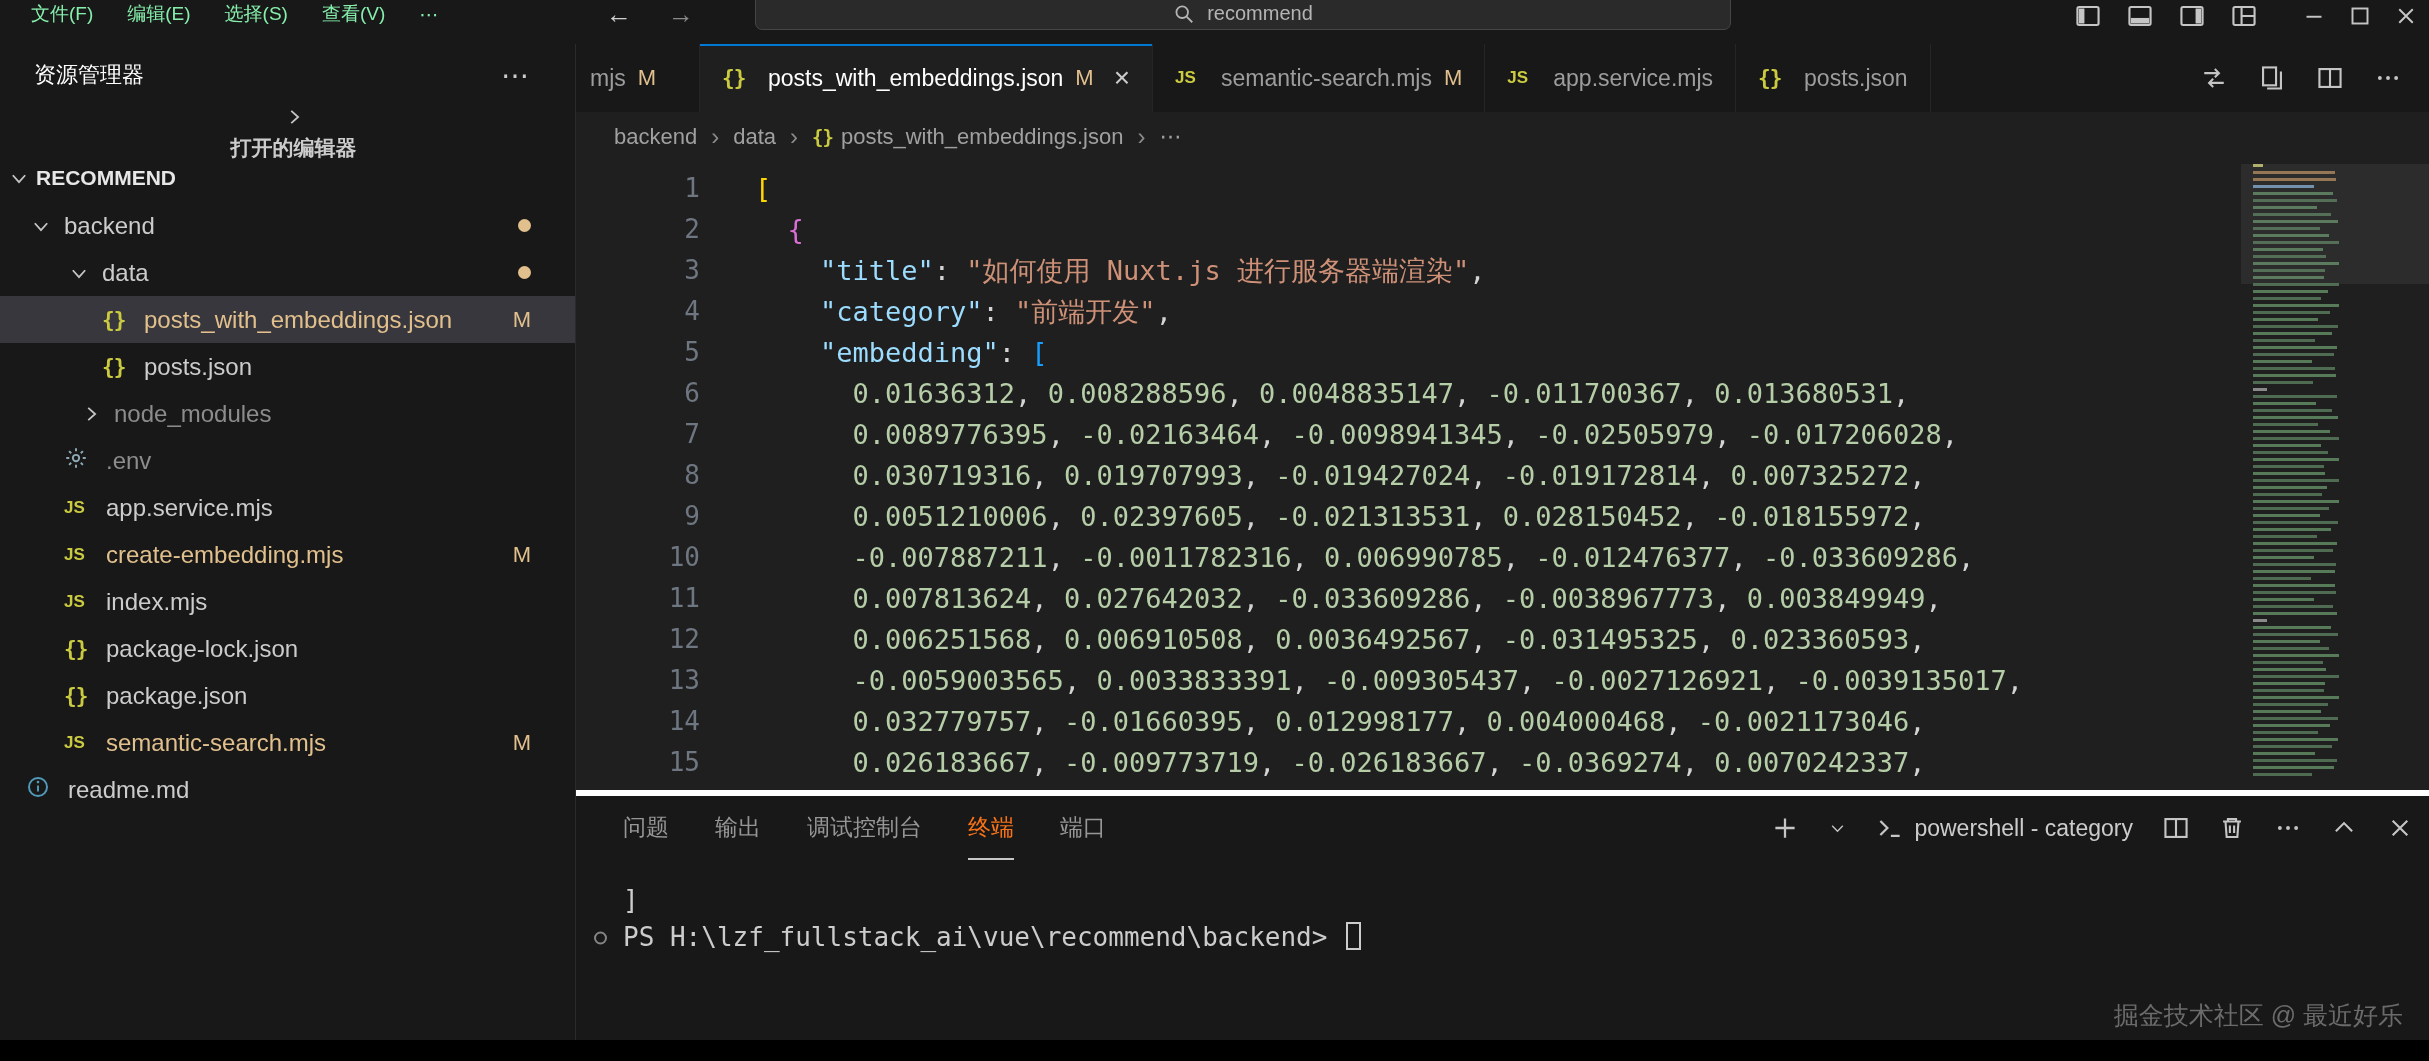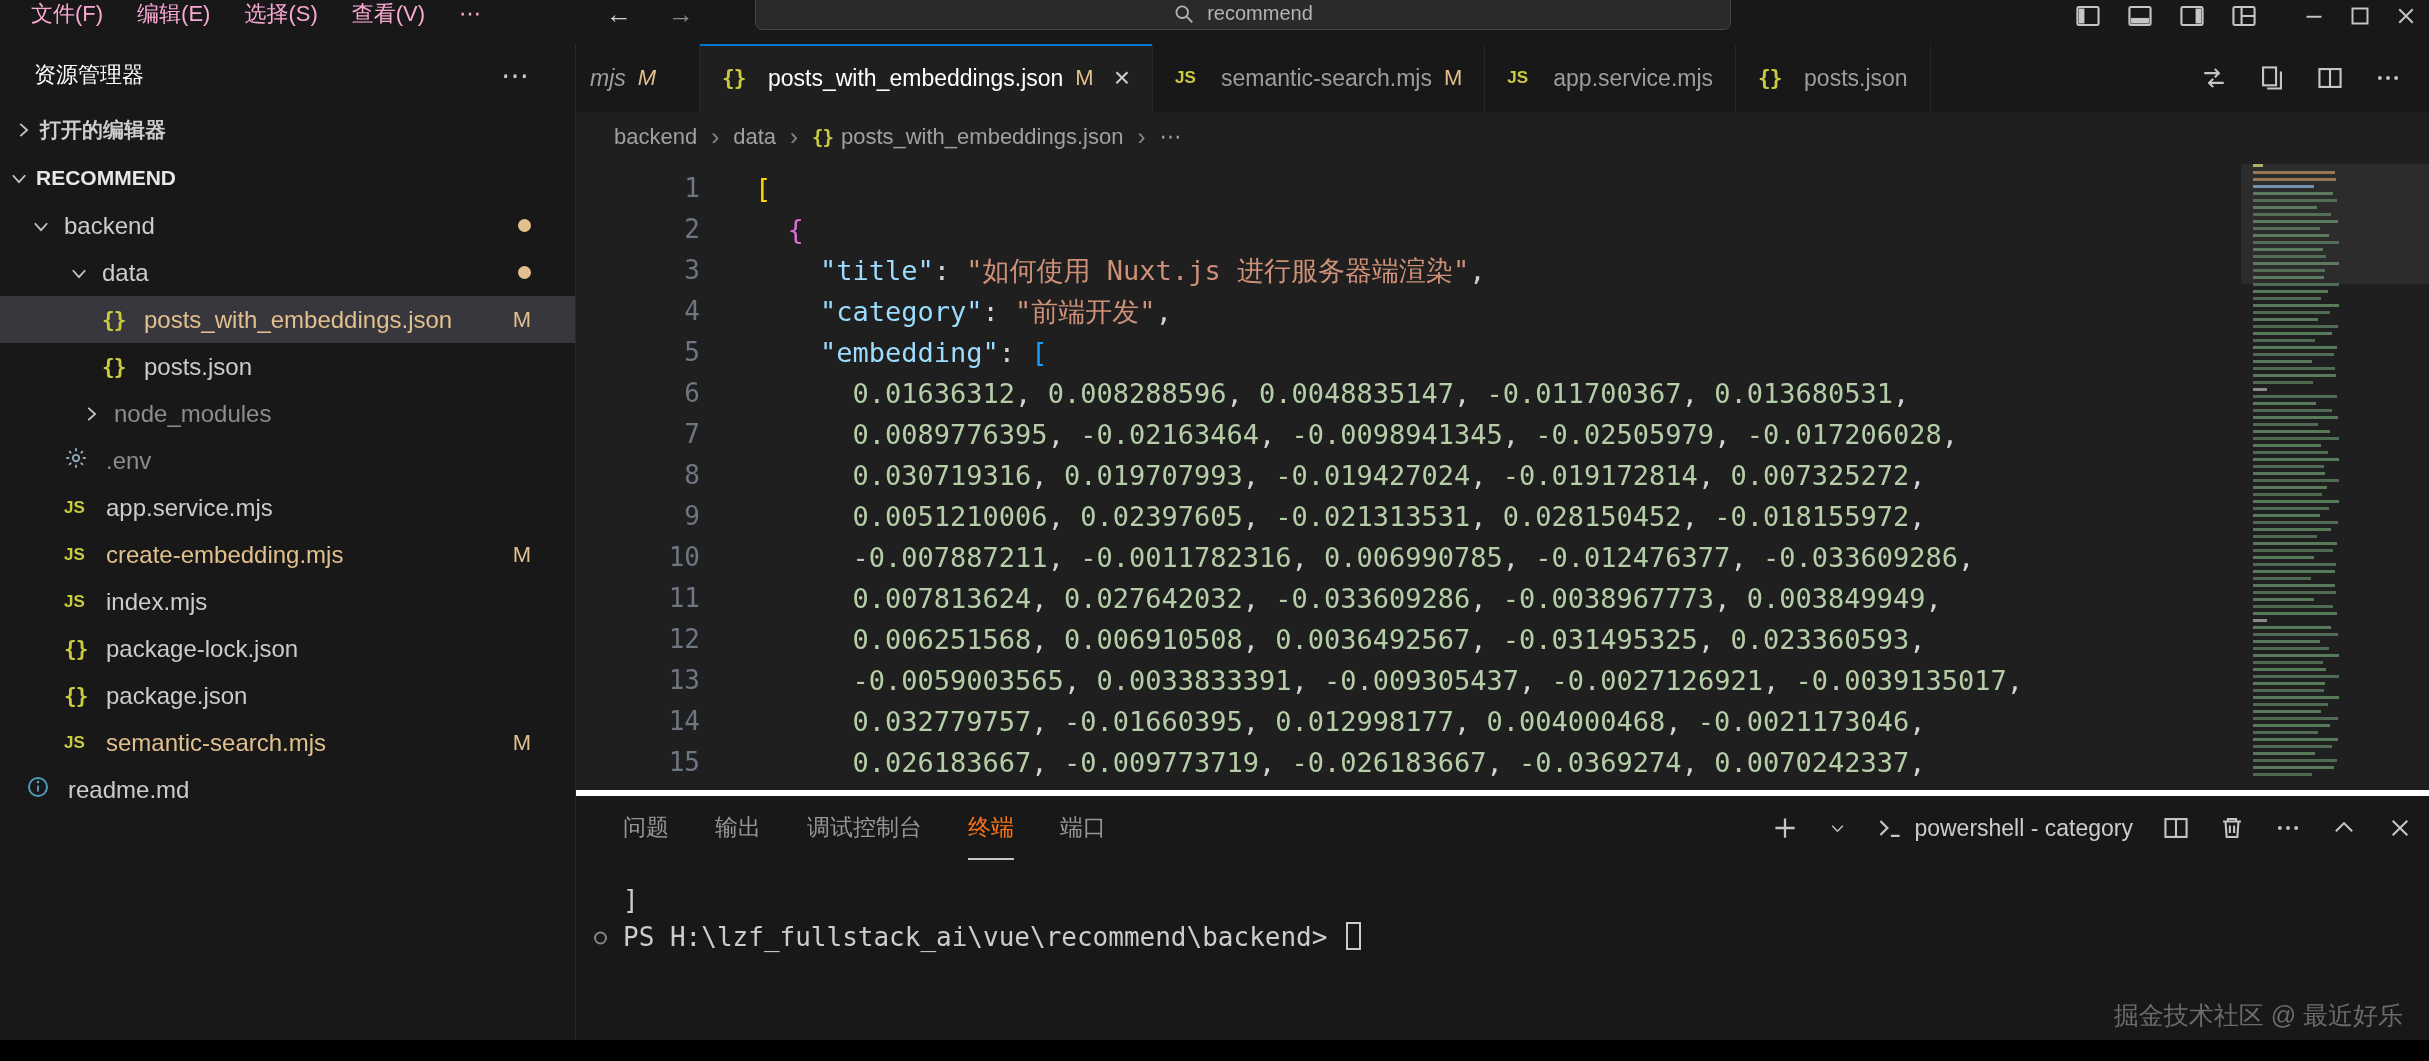--- a/index.html
+++ b/index.html
@@ -4,55 +4,55 @@
 <style>
   *{box-sizing:border-box;margin:0;padding:0;}
   html,body{width:2429px;height:1061px;overflow:hidden;}
   body{background:#1f1f1f;color:#cccccc;font-family:"Liberation Sans",sans-serif;}
   .mono{font-family:"DejaVu Sans Mono",monospace;}
   .icon{display:inline-flex;align-items:center;justify-content:center;}
 
   
   .titlebar{height:44px;background:#181818;position:relative;}
   .menu{display:flex;padding-left:14px;}
-  .menu-item{font-size:22px;color:#f9a8d4;height:28px;display:flex;align-items:center;padding:10px 17px;}
+  .menu-item{font-size:19px;color:#86efac;height:28px;display:flex;align-items:center;padding:10px 17px;}
   .nav-arrows{position:absolute;left:606px;top:-2px;display:flex;gap:36px;font-size:26px;color:#cfcfcf;height:32px;align-items:center;}
   .arrow-fwd{color:#8a8a8a;}
   .command-center{position:absolute;left:755px;top:-6px;width:976px;height:36px;background:#2a2a2a;border:1px solid #454545;border-radius:7px;display:flex;align-items:flex-end;justify-content:center;gap:12px;color:#b4b4b4;font-size:20px;padding-bottom:4px;}
   .titlebar-right{position:absolute;right:0;top:-2px;display:flex;align-items:center;height:36px;}
   .layout-icons{display:flex;gap:26px;margin-right:34px;}
   .layout-icons .icon,.win-controls .icon{cursor:default;}
   .win-controls{display:flex;}
   .win-btn{width:46px;height:36px;display:flex;align-items:center;justify-content:center;}
 
   
   .main{display:flex;height:996px;}
   .sidebar{width:576px;background:#181818;border-right:1px solid #2b2b2b;flex:none;}
   .sidebar-header{height:62px;display:flex;align-items:center;padding:0 46px 0 34px;}
   .sidebar-title{font-size:22px;color:#ffffff;}
   .sidebar-more{margin-left:auto;font-size:28px;color:#cccccc;}
-  .open-editors{height:48px;display:flex;align-items:center;gap:6px;padding-left:12px;font-weight:700;font-size:21px;color:#cccccc;}
+  .open-editors{height:48px;display:flex;align-items:center;gap:6px;padding-left:12px;font-weight:700;font-size:21px;color:#cccccc;flex-direction:column;}
   .section-header{height:48px;display:flex;align-items:center;gap:6px;padding-left:8px;font-weight:700;font-size:21px;color:#e7e7e7;}
   .tree-row{height:47px;display:flex;align-items:center;font-size:24px;color:#cccccc;padding-right:44px;white-space:nowrap;}
   .tree-row.selected{background:#37373d;}
   .tree-chevron{width:30px;flex:none;}
   .file-icon{width:34px;flex:none;justify-content:center;}
   .json-icon{color:#cbcb41;font-weight:700;font-size:21px;font-family:"DejaVu Sans Mono",monospace;letter-spacing:-1px;}
   .js-icon{color:#cbcb41;font-weight:700;font-size:17px;}
   .tree-label{margin-left:8px;}
   .tree-label.gold{color:#e2c08d;}
   .tree-label.dim{color:#8c8c8c;}
   .tree-badge{margin-left:auto;color:#e2c08d;font-size:22px;}
   .tree-badge.dot{width:13px;height:13px;border-radius:50%;background:#e2c08d;}
 
   
   .editor-col{flex:1;display:flex;flex-direction:column;background:#1f1f1f;min-width:0;}
   .tabbar{height:68px;background:#181818;display:flex;align-items:stretch;}
   .tab{display:flex;align-items:center;gap:12px;padding:0 22px;border-right:1px solid #252526;font-size:23px;color:#9d9d9d;background:#181818;position:relative;flex:none;}
-  .tab.partial{width:124px;overflow:hidden;padding-left:14px;font-style:italic;}
+  .tab.partial{width:124px;overflow:hidden;padding-left:14px;}
   .tab.active{background:#1f1f1f;color:#ffffff;}
   .tab.active::before{content:"";position:absolute;top:0;left:0;right:0;height:2px;background:#0078d4;}
   .m-badge{color:#e2c08d;font-size:22px;}
   .tab-close{font-size:28px;color:#cccccc;margin-left:8px;line-height:1;}
   .tab-actions{margin-left:auto;display:flex;align-items:center;gap:32px;padding-right:28px;flex:none;}
 
   .breadcrumb{height:50px;display:flex;align-items:center;padding-left:38px;color:#a0a0a0;font-size:22px;gap:14px;white-space:nowrap;}
   .crumb-sep{color:#8a8a8a;font-size:24px;}
   .crumb .json-icon{font-size:19px;margin-right:8px;}
 

